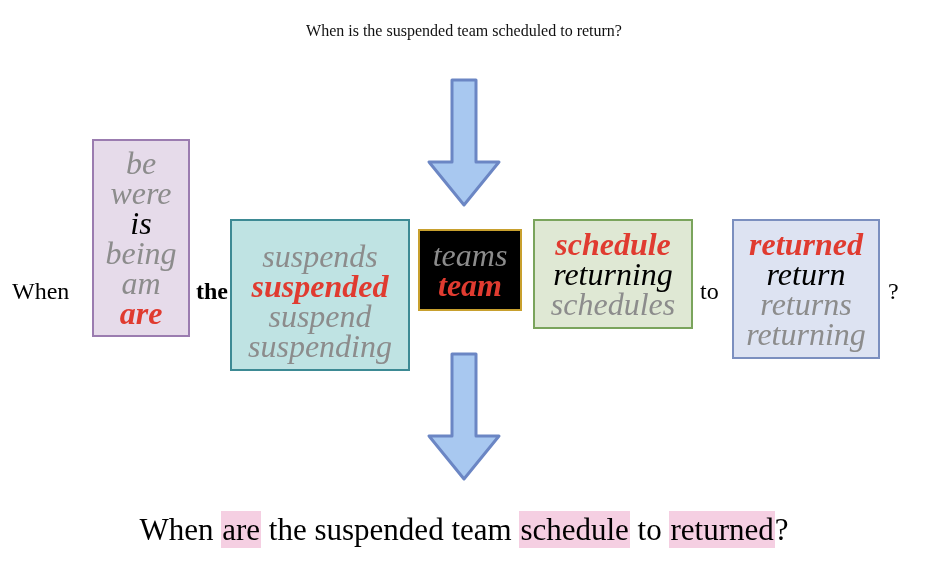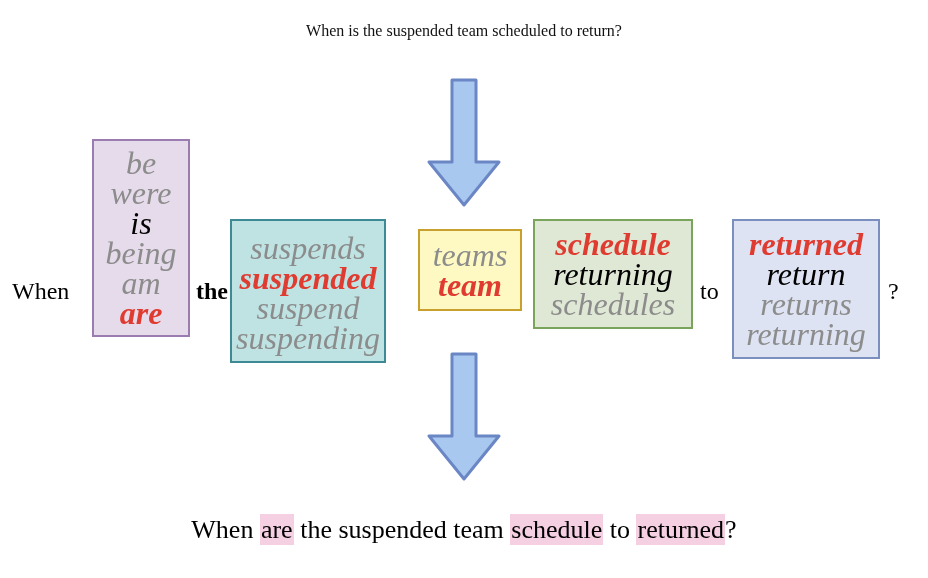--- a/index.html
+++ b/index.html
@@ -29,21 +29,21 @@
     white-space: nowrap;
   }
 
   
   #output-sentence {
     position: absolute;
     top: 514px;
     left: 0;
     width: 928px;
     text-align: center;
-    font-size: 26px;
+    font-size: 31px;
     line-height: 32px;
     white-space: nowrap;
   }
   #output-sentence .hl {
     background: #f5cfe2;
     padding: 1px 1px;
   }
 
   
   .arrow {
@@ -85,21 +85,21 @@
     color: #000000;
   }
   .slot-box .w.sel-red {
     color: #e03b30;
     font-weight: bold;
   }
 
   
   .box-purple { border-color: #9b7cb0; background: #e6dbea; }
   .box-teal   { border-color: #3d8a94; background: #bfe3e3; }
-  .box-orange { border-color: #c8a02e; background: #fef9c3; text-align: center; }
+  .box-orange { border-color: #c8a02e; background: #000000; text-align: center; }
   .box-green  { border-color: #7aa45c; background: #dfe8d4; }
   .box-blue   { border-color: #7b8fbf; background: #dde3f2; }
 </style>
 </head>
 <body>
 
 <div id="title-text">When is the suspended team scheduled to return?</div>
 
 <svg class="arrow" style="left:425px; top:78px;" width="78" height="130" viewBox="0 0 78 130">
   <polygon points="27,2 51,2 51,84 74,84 39,127 4,84 27,84" fill="#a8c8f0" stroke="#6b86c4" stroke-width="3" stroke-linejoin="round"></polygon>
@@ -113,21 +113,21 @@
     <span class="w">be</span>
     <span class="w">were</span>
     <span class="w sel-black">is</span>
     <span class="w">being</span>
     <span class="w">am</span>
     <span class="w sel-red">are</span>
   </div>
 
   <span class="inline-word" style="left:196px; top:148px;font-weight:bold;">the</span>
 
-  <div class="slot-box box-teal" style="left:230px; top:89px; width:156px; padding-top:12px; padding-bottom:8px;">
+  <div class="slot-box box-teal" style="left:230px; top:89px; width:180px; padding-top:20px; padding-bottom:8px;">
     <span class="w">suspends</span>
     <span class="w sel-red">suspended</span>
     <span class="w">suspend</span>
     <span class="w">suspending</span>
   </div>
 
   <div class="slot-box box-orange" style="left:418px; top:99px; width:104px; padding-top:9px; padding-bottom:9px;">
     <span class="w">teams</span>
     <span class="w sel-red">team</span>
   </div>

